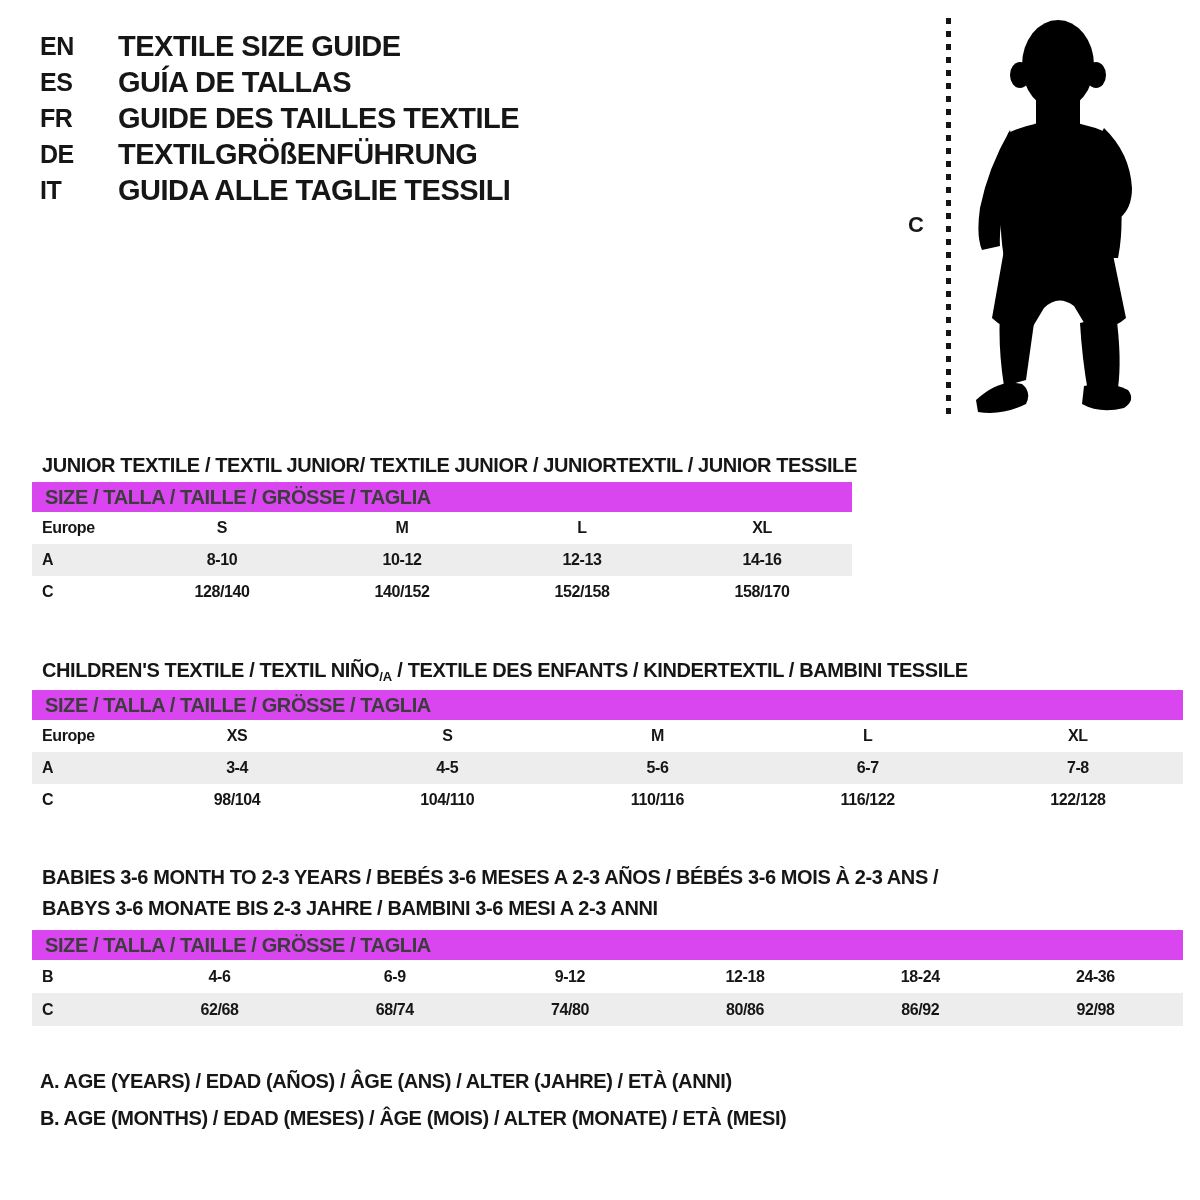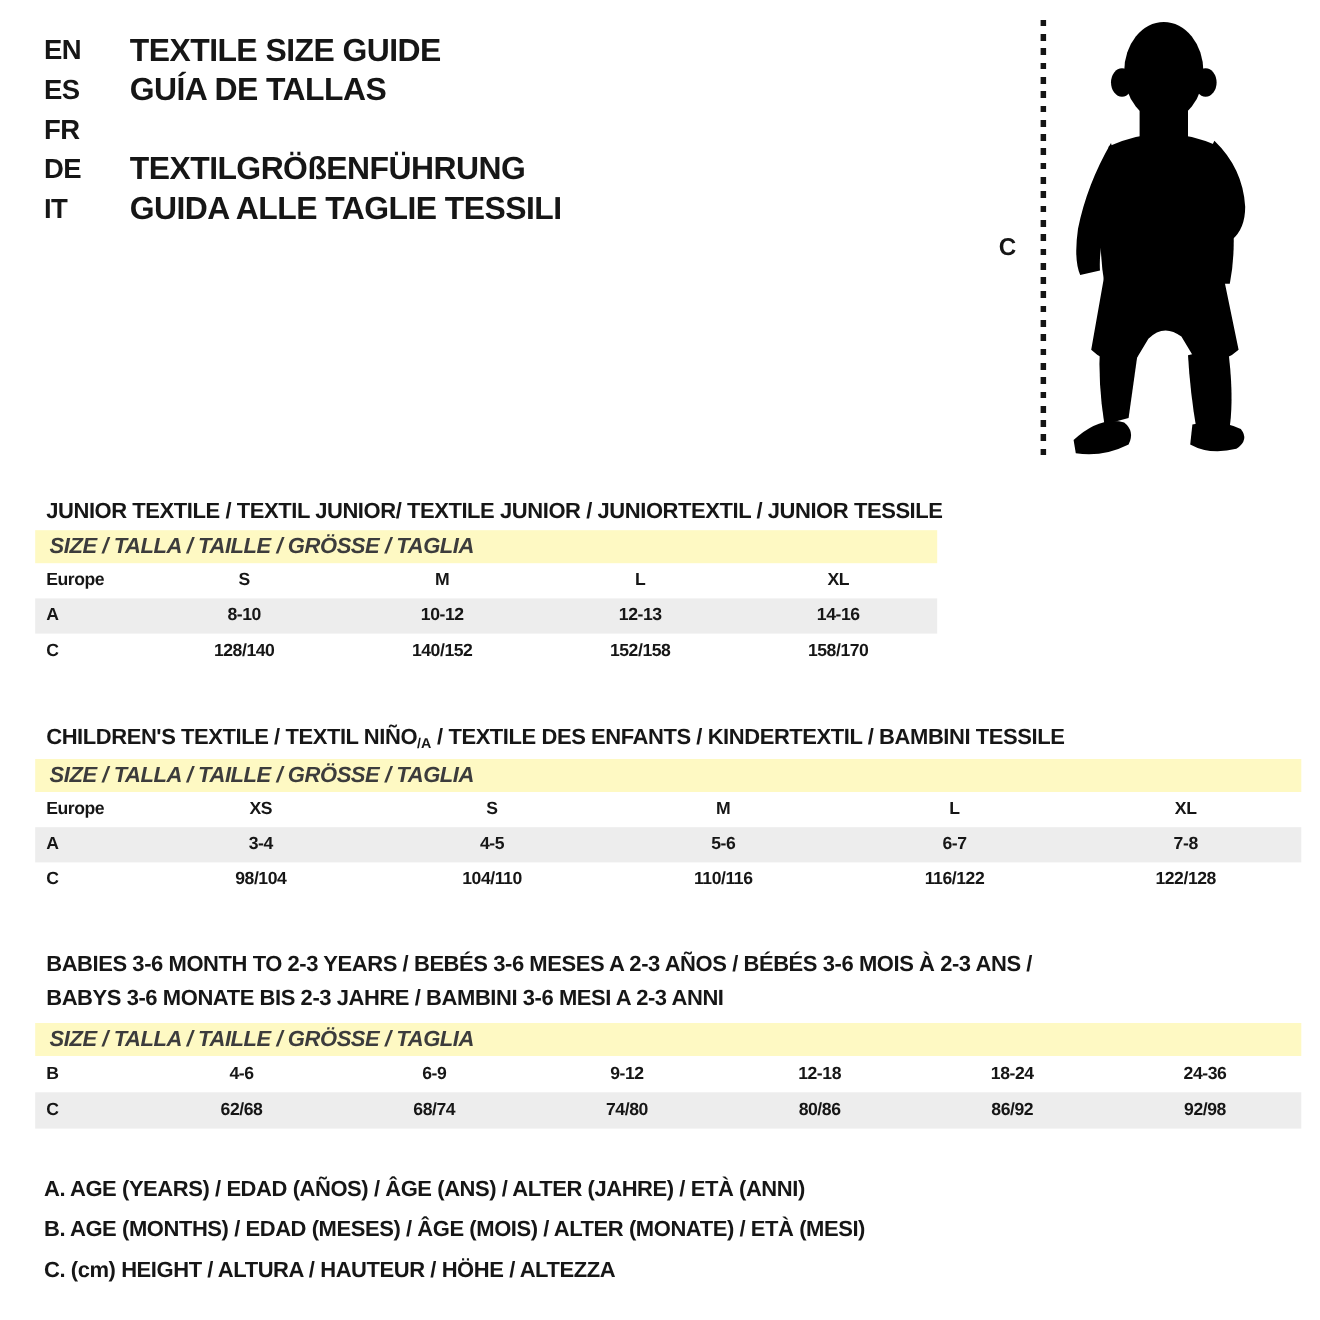--- a/index.html
+++ b/index.html
@@ -28,21 +28,21 @@
   .title-children{top:642px;}
   .title-babies{top:845px;line-height:31px;}
   .title-sub{font-size:13px;vertical-align:-4px;letter-spacing:0;}
   
   .table{position:absolute;left:32px;}
   .junior-table{top:482px;width:820px;}
   .children-table{top:690px;width:1151px;}
   .babies-table{top:930px;width:1151px;}
   .size-bar{
     height:30px;display:flex;align-items:center;padding-left:13px;box-sizing:border-box;
-    background:#fef9c3;font-size:20px;font-weight:bold;color:#3c3c3c;letter-spacing:-0.4px;font-style:italic;
+    background:#d946ef;font-size:20px;font-weight:bold;color:#3c3c3c;letter-spacing:-0.4px;
   }
   .trow{display:grid;align-items:center;font-size:16px;font-weight:bold;letter-spacing:-0.4px;}
   .junior-table .trow{grid-template-columns:100px repeat(4,1fr);height:32px;}
   .children-table .trow{grid-template-columns:100px repeat(5,1fr);height:32px;}
   .babies-table .trow{grid-template-columns:100px repeat(6,1fr);height:33px;}
   .cell{text-align:center;}
   .cell.label{text-align:left;padding-left:10px;}
   .stripe{background:#ededed;}
   
   .notes{position:absolute;left:40px;top:1063px;font-size:20px;font-weight:bold;
@@ -57,20 +57,21 @@
     <div class="lang-row">
       <span class="lang-code">EN</span>
       <span class="lang-label">TEXTILE SIZE GUIDE</span>
     </div>
     <div class="lang-row">
       <span class="lang-code">ES</span>
       <span class="lang-label">GUÍA DE TALLAS</span>
     </div>
     <div class="lang-row">
       <span class="lang-code">FR</span>
+      <span class="lang-label">GUIDE DES TAILLES TEXTILE</span>
     </div>
     <div class="lang-row">
       <span class="lang-code">DE</span>
       <span class="lang-label">TEXTILGRÖßENFÜHRUNG</span>
     </div>
     <div class="lang-row">
       <span class="lang-code">IT</span>
       <span class="lang-label">GUIDA ALLE TAGLIE TESSILI</span>
     </div>
   </section>
@@ -171,16 +172,15 @@
       <span class="cell">74/80</span>
       <span class="cell">80/86</span>
       <span class="cell">86/92</span>
       <span class="cell">92/98</span>
     </div>
   </div>
 
   <div class="notes">
     <div>A. AGE (YEARS) / EDAD (AÑOS) / ÂGE (ANS) / ALTER (JAHRE) / ETÀ (ANNI)</div>
     <div>B. AGE (MONTHS) / EDAD (MESES) / ÂGE (MOIS) / ALTER (MONATE) / ETÀ (MESI)</div>
-    <div>C. (cm) HEIGHT / ALTURA / HAUTEUR / HÖHE / ALTEZZA</div>
   </div>
 
 </div>
 
 </body></html>

